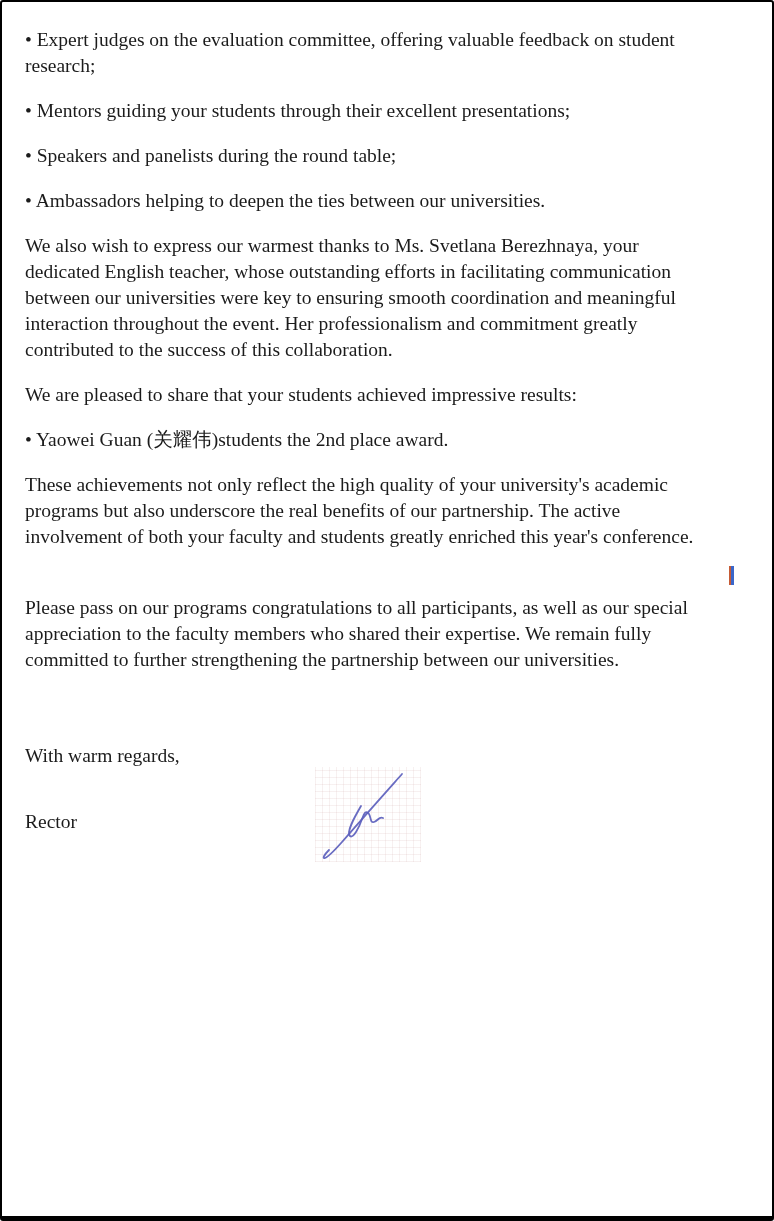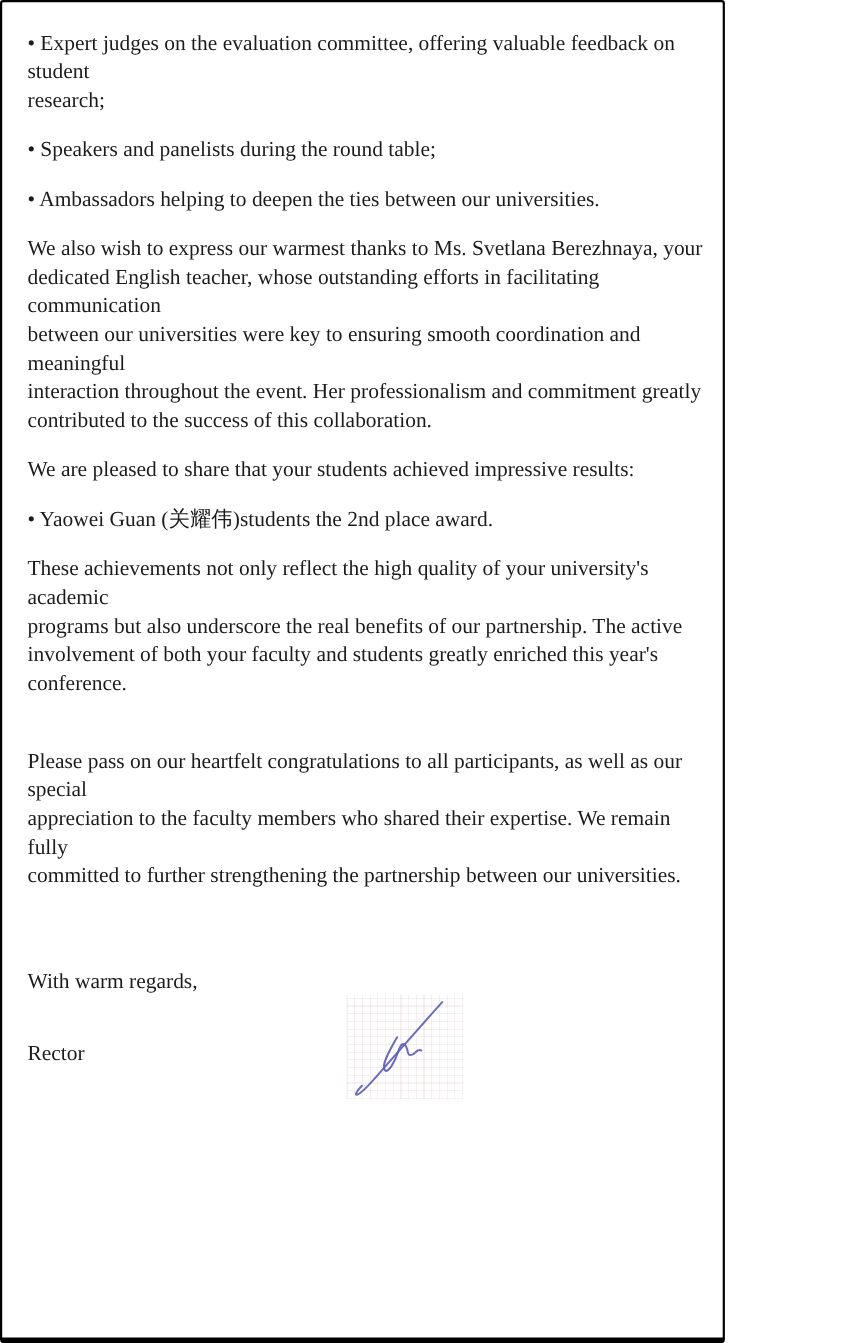--- a/index.html
+++ b/index.html
@@ -2,21 +2,21 @@
 <html><head>
 <meta charset="utf-8">
 <style>
   html, body {
     margin: 0;
     padding: 0;
     background: #ffffff;
   }
   .page {
     position: relative;
-    width: 659px;
+    width: 774px;
     height: 1221px;
     box-sizing: border-box;
     background: #ffffff;
     border: 2px solid #000000;
     border-bottom-width: 5px;
     border-radius: 3px;
     padding: 25px 8px 0 23px;
     font-family: "Liberation Serif", "DejaVu Serif", serif;
     font-size: 19.5px;
     line-height: 26px;
@@ -70,35 +70,36 @@
     opacity: 0.92;
   }
 </style>
 </head>
 <body>
 
 <div class="page">
 
   <p class="para">• Expert judges on the evaluation committee, offering valuable feedback on student
 research;</p>
+  <p class="para">• Mentors guiding your students through their excellent presentations;</p>
   <p class="para">• Speakers and panelists during the round table;</p>
   <p class="para">• Ambassadors helping to deepen the ties between our universities.</p>
   <p class="para">We also wish to express our warmest thanks to Ms. Svetlana Berezhnaya, your
 dedicated English teacher, whose outstanding efforts in facilitating communication
 between our universities were key to ensuring smooth coordination and meaningful
 interaction throughout the event. Her professionalism and commitment greatly
 contributed to the success of this collaboration.</p>
   <p class="para">We are pleased to share that your students achieved impressive results:</p>
   <p class="para">• Yaowei Guan (关耀伟)students the 2nd place award.</p>
   <p class="para">These achievements not only reflect the high quality of your university's academic
 programs but also underscore the real benefits of our partnership. The active
 involvement of both your faculty and students greatly enriched this year's conference.</p>
 
   <p class="para last-body">
-    <span style="white-space:pre-line;">Please pass on our heartfelt congratulations to all participants, as well as our special
+    <span style="white-space:pre-line;">Please pass on our programs congratulations to all participants, as well as our special
 appreciation to the faculty members who shared their expertise. We remain fully
 committed to further strengthening the partnership between our universities.</span>
     <span class="caret">
       <span class="bar-a" style="background: rgb(198, 91, 53);"></span>
       <span class="bar-b" style="background: rgb(58, 102, 201);"></span>
     </span>
   </p>
 
   <p class="para closing">With warm regards,</p>
 

